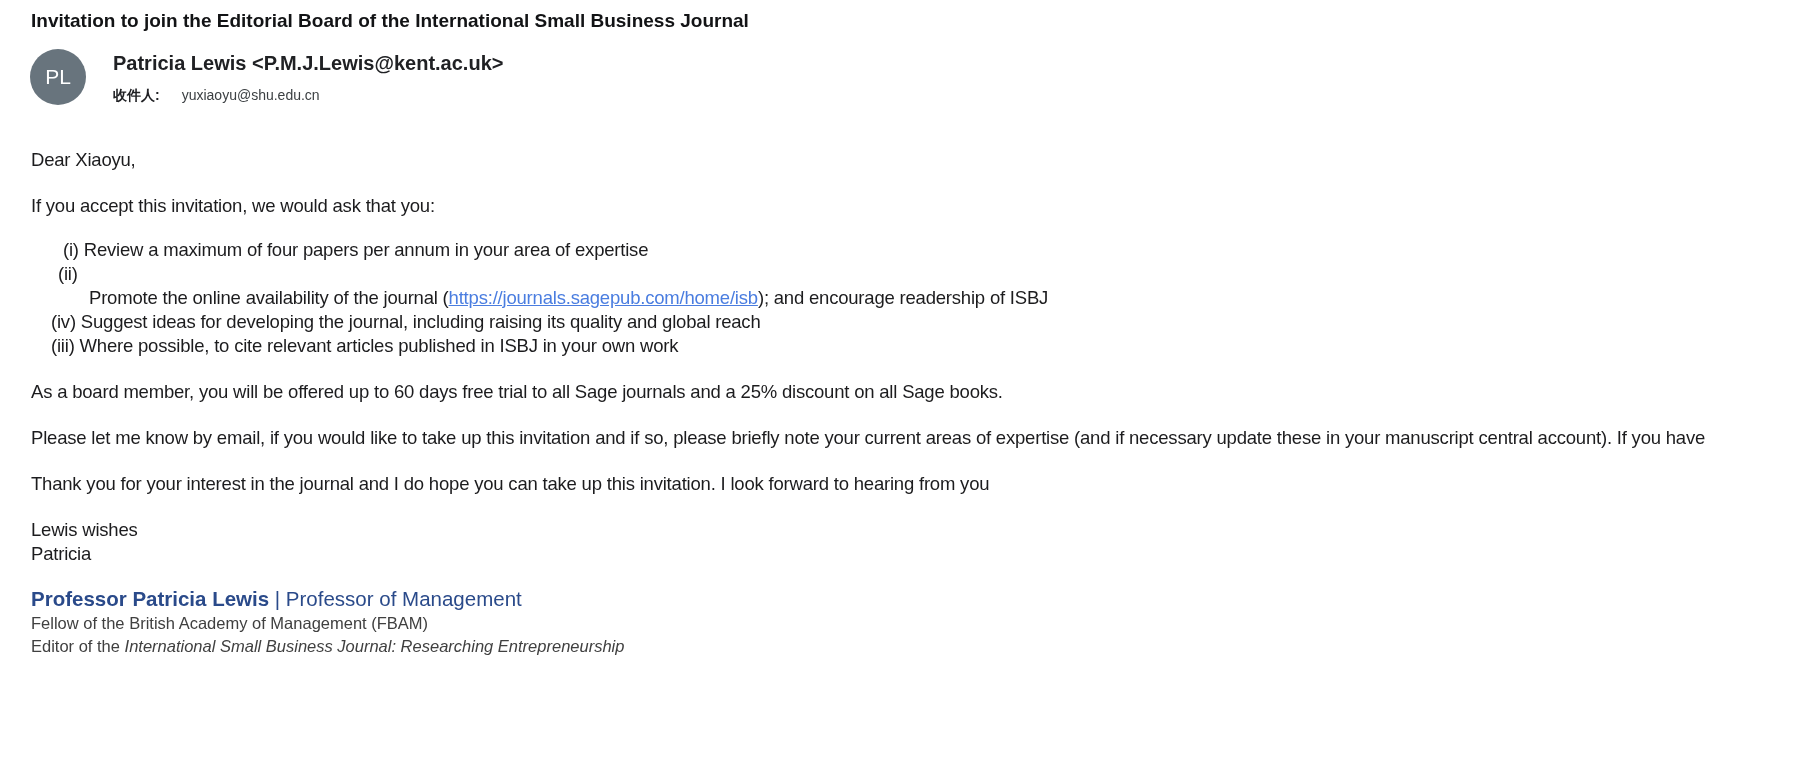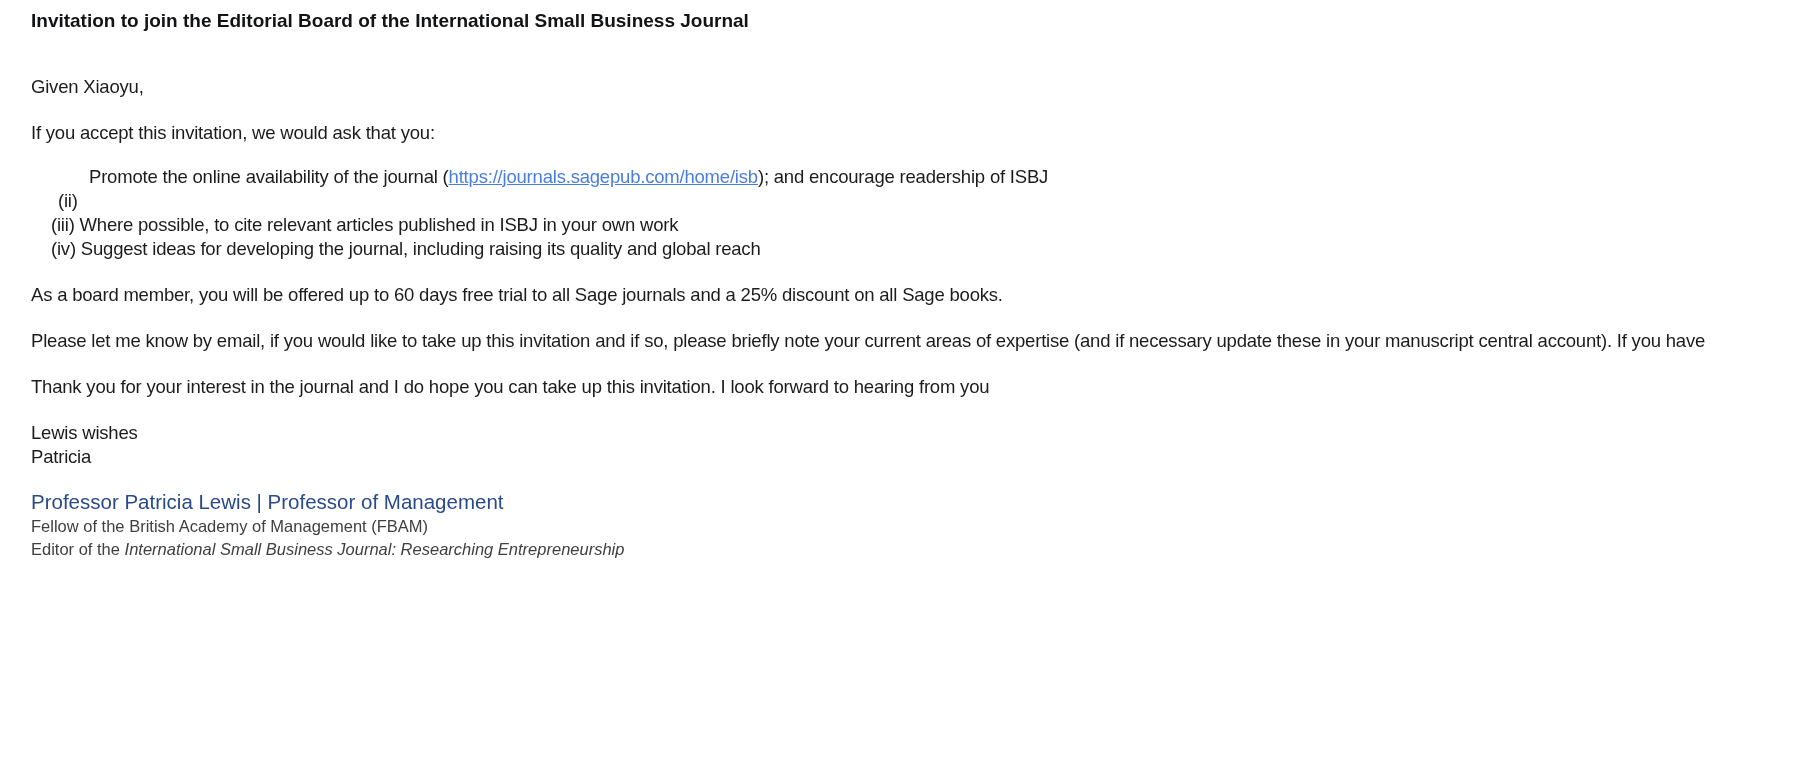--- a/index.html
+++ b/index.html
@@ -76,52 +76,63 @@
 
   
   .signature { margin-top: 0; letter-spacing: 0; }
   .sig-line1 {
     height: 26px;
     line-height: 26px;
     font-size: 20.5px;
     color: #2a4a8a;
     white-space: nowrap;
   }
-  .sig-name { font-weight: 400; }
+  .sig-name { font-weight: 700; }
   .sig-line {
     height: 23px;
     line-height: 23px;
     font-size: 16.5px;
     color: #404040;
     white-space: nowrap;
   }
   .sig-italic { font-style: italic; }
 </style>
 </head>
 <body>
 
 <div class="page">
 
   <div class="subject">Invitation to join the Editorial Board of the International Small Business Journal</div>
 
+  <div class="header-row">
+    <div class="avatar">PL</div>
+    <div class="header-text">
+      <div class="sender">Patricia Lewis &lt;P.M.J.Lewis@kent.ac.uk&gt;</div>
+      <div class="recipient-row">
+        <span class="to-label">收件人:</span>
+        <span class="to-address">yuxiaoyu@shu.edu.cn</span>
+      </div>
+    </div>
+  </div>
 
   <div class="mail-body">
 
-    <div class="line">Given Xiaoyu,</div>
+    <div class="line">Dear Xiaoyu,</div>
 
     <div class="spacer"></div>
 
     <div class="line">If you accept this invitation, we would ask that you:</div>
 
     <div class="spacer-sm"></div>
 
+    <div class="line ind-i">(i) Review a maximum of four papers per annum in your area of expertise</div>
+    <div class="line ind-ii">(ii)</div>
     <div class="line ind-iib"><span>Promote the online availability of the journal (</span><a class="body-link" href="#">https://journals.sagepub.com/home/isb</a><span>); and encourage readership of ISBJ</span></div>
-    <div class="line ind-ii">(ii)</div>
+    <div class="line ind-iii">(iv) Suggest ideas for developing the journal, including raising its quality and global reach</div>
     <div class="line ind-iii">(iii) Where possible, to cite relevant articles published in ISBJ in your own work</div>
-    <div class="line ind-iii">(iv) Suggest ideas for developing the journal, including raising its quality and global reach</div>
 
     <div class="spacer"></div>
 
     <div class="line">As a board member, you will be offered up to 60 days free trial to all Sage journals and a 25% discount on all Sage books.</div>
 
     <div class="spacer"></div>
 
     <div class="line">Please let me know by email, if you would like to take up this invitation and if so, please briefly note your current areas of expertise (and if necessary update these in your manuscript central account). If you have</div>
 
     <div class="spacer"></div>

